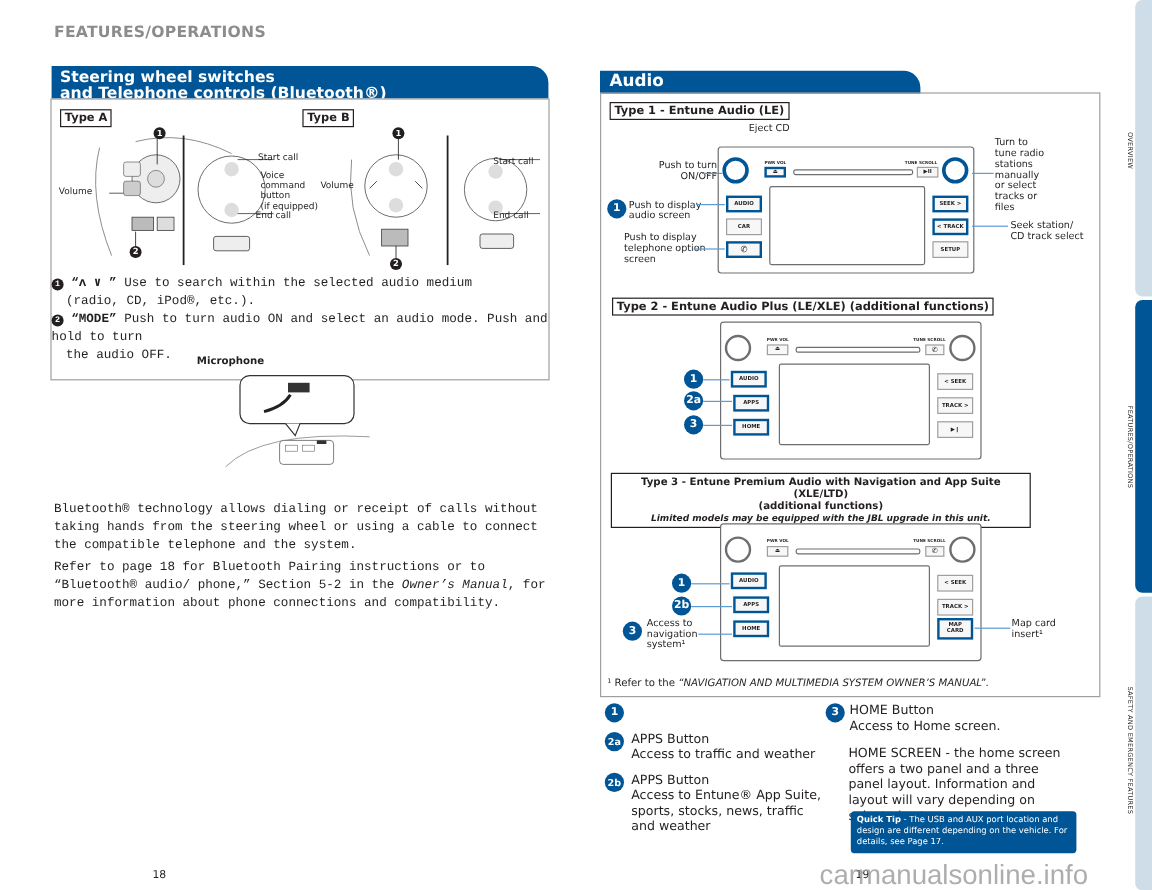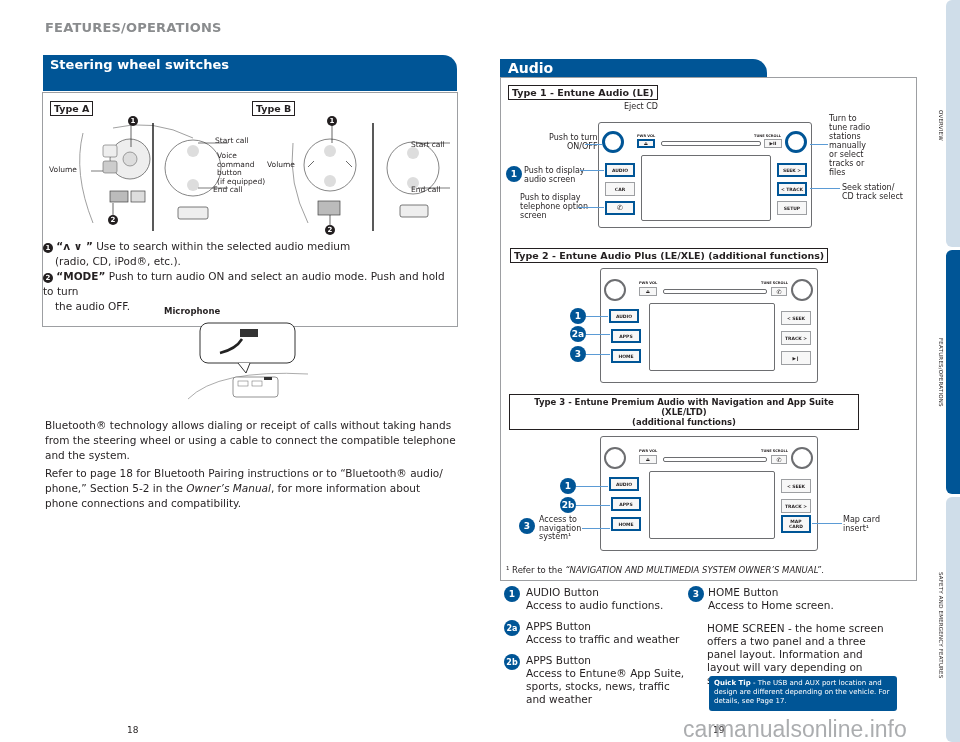--- a/index.html
+++ b/index.html
@@ -4,21 +4,21 @@
 <style>
   * { box-sizing: border-box; margin: 0; padding: 0; }
   body { width: 960px; height: 742px; background: #fff; position: relative; overflow: hidden;
          font-family: "DejaVu Sans", sans-serif; color: #231f20; }
   .abs { position: absolute; }
   .section-header { font-size: 13px; font-weight: bold; color: #8a8c8e; letter-spacing: 0.2px; }
   .blue-tab { background: #005596; color: #fff; font-weight: bold; border-radius: 0 14px 0 0; }
   .panel { border: 1px solid #9d9fa2; background: #fff; }
   .typebox { border: 1.5px solid #231f20; font-weight: bold; font-size: 9.5px; padding: 1px 3px; background:#fff; white-space: nowrap; }
   .callout { font-size: 7.5px; line-height: 8.5px; color: #231f20; }
-  .body-text { font-size: 10.5px; line-height: 15px; }
+  .body-text { font-size: 10.5px; line-height: 15px; font-family: Liberation Mono, monospace; }
   .num-dark { display:inline-block; width: 10px; height: 10px; border-radius: 50%; background:#231f20; color:#fff;
               font-size: 7px; font-weight:bold; text-align:center; line-height:10px; }
   .num-blue { display:inline-flex; align-items:center; justify-content:center; width: 16px; height: 16px; border-radius: 50%;
               background:#005596; color:#fff; font-size: 9px; font-weight:bold; }
   .side-tab { position:absolute; left: 946px; width: 14px; border-radius: 6px 0 0 6px; }
   .side-label { position:absolute; left: 930px; width: 14px; writing-mode: vertical-rl; font-size: 5.5px; color:#231f20;
                 text-align:center; letter-spacing: 0.2px; }
   .radio { position:absolute; border:1px solid #6d6e71; border-radius: 3px; background:#fff; }
   .knob { position:absolute; width: 22px; height: 22px; border-radius:50%; border: 2px solid #6d6e71; background:#fff; }
   .knob.hl { border: 3px solid #005596; }
@@ -30,22 +30,23 @@
   .line { position:absolute; background:#5b9bd5; height: 1px; }
   .small-lbl { position:absolute; font-size: 3.5px; font-weight:bold; }
 </style>
 </head>
 <body>
 
 <div class="abs section-header" style="left:45px;top:20px;">FEATURES/OPERATIONS</div>
 
 <div class="abs blue-tab" style="left:43px;top:55px;width:414px;height:36px;padding:3px 7px;font-size:13px;line-height:14px;">
   <div>Steering wheel switches</div>
-</div>
-<div class="abs panel" style="left:42px;top:92px;width:416px;height:235px;">
+  <div>and Telephone controls (Bluetooth®)</div>
+</div>
+<div class="abs panel" style="left:42px;top:82px;width:416px;height:235px;">
 
   <div class="abs typebox" style="left:7px;top:8px;">Type A</div>
   <svg class="abs" style="left:10px;top:20px;" width="200" height="118">
     <path d="M30 20 Q20 60 40 110" stroke="#888" fill="none" stroke-width="0.8"></path>
     <path d="M60 15 Q100 5 140 25" stroke="#888" fill="none" stroke-width="0.8"></path>
     <circle cx="77" cy="46" r="20" fill="#eee" stroke="#666" stroke-width="0.8"></circle>
     <circle cx="77" cy="46" r="7" fill="#ddd" stroke="#666" stroke-width="0.6"></circle>
     <rect x="50" y="32" width="14" height="12" rx="2" fill="#eee" stroke="#666" stroke-width="0.6"></rect>
     <rect x="50" y="48" width="14" height="12" rx="2" fill="#ccc" stroke="#666" stroke-width="0.6"></rect>
     <rect x="57" y="78" width="18" height="11" fill="#bbb" stroke="#444" stroke-width="0.7"></rect>
@@ -193,20 +194,21 @@
 <span class="abs num-blue" style="left:570px;top:308px;">1</span>
 <span class="abs num-blue" style="left:570px;top:326px;">2a</span>
 <span class="abs num-blue" style="left:570px;top:346px;">3</span>
 <div class="line" style="left:586px;top:316px;width:22px;"></div>
 <div class="line" style="left:586px;top:334px;width:24px;"></div>
 <div class="line" style="left:586px;top:354px;width:24px;"></div>
 
 <div class="abs" style="left:509px;top:394px;width:350px;border:1.5px solid #231f20;padding:2px 3px;font-size:8.5px;line-height:10px;text-align:center;">
   <div style="font-weight:bold;">Type 3 - Entune Premium Audio with Navigation and App Suite (XLE/LTD)</div>
   <div style="font-weight:bold;">(additional functions)</div>
+  <div style="font-weight:bold;font-style:italic;font-size:7.5px;">Limited models may be equipped with the JBL upgrade in this unit.</div>
 </div>
 <div class="radio" style="left:600px;top:436px;width:218px;height:115px;">
   <div class="knob" style="left:3px;top:10px;"></div>
   <div class="knob" style="left:190px;top:10px;"></div>
   <div class="small-lbl" style="left:38px;top:12px;">PWR VOL</div>
   <div class="small-lbl" style="left:160px;top:12px;">TUNE SCROLL</div>
   <div class="rbtn" style="left:38px;top:18px;width:18px;height:9px;">⏏</div>
   <div class="cd-slot" style="left:62px;top:20px;width:104px;"></div>
   <div class="rbtn" style="left:170px;top:18px;width:16px;height:9px;font-size:6px;">✆</div>
   <div class="rbtn hl" style="left:8px;top:40px;">AUDIO</div>
@@ -231,24 +233,20 @@
 <div class="line" style="left:582px;top:528px;width:28px;"></div>
 <div class="line" style="left:812px;top:523px;width:30px;"></div>
 
 <div class="abs" style="left:506px;top:565px;font-size:8.5px;">
   <span>¹ Refer to the </span><i>“NAVIGATION AND MULTIMEDIA SYSTEM OWNER’S MANUAL”</i><span>.</span>
 </div>
 
 <div class="abs" style="left:504px;top:586px;width:180px;font-size:10.5px;line-height:13px;">
   <div style="display:flex;gap:6px;margin-bottom:8px;">
     <span class="num-blue" style="flex:none;">1</span>
-    <div>
-        <div>AUDIO Button</div>
-        <div>Access to audio functions.</div>
-      </div>
   </div>
   <div style="display:flex;gap:6px;margin-bottom:8px;">
     <span class="num-blue" style="flex:none;font-size:8px;">2a</span>
     <div>
         <div>APPS Button</div>
         <div>Access to traffic and weather</div>
       </div>
   </div>
   <div style="display:flex;gap:6px;">
     <span class="num-blue" style="flex:none;font-size:8px;">2b</span>

